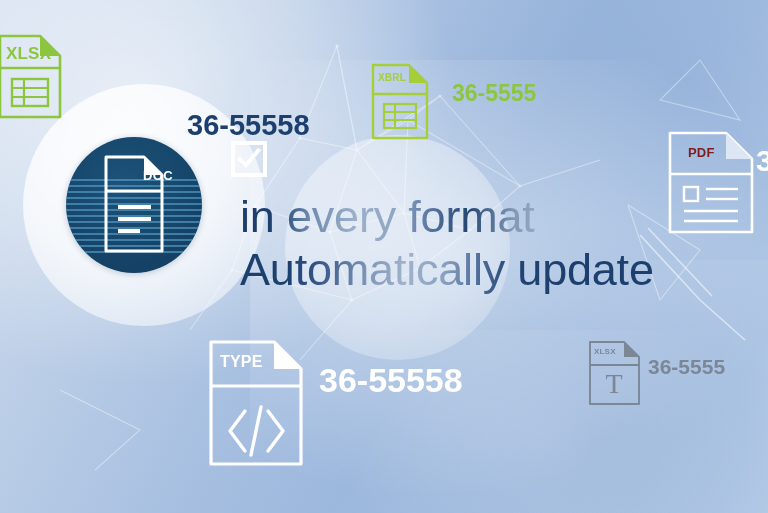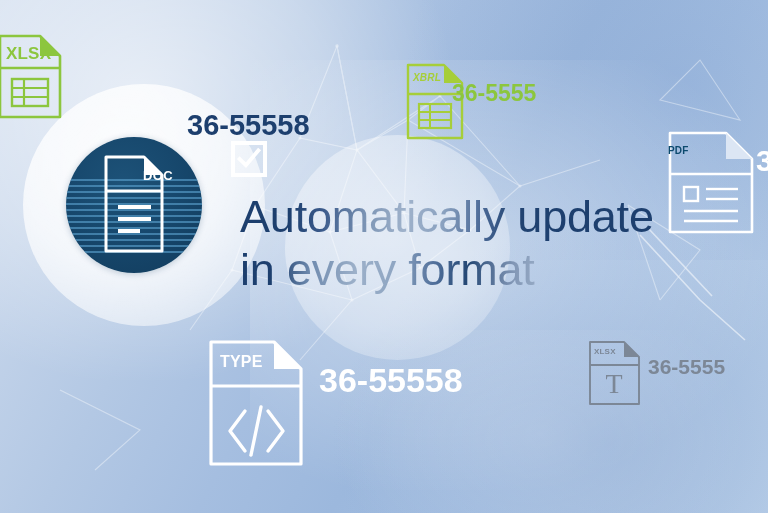--- a/index.html
+++ b/index.html
@@ -264,21 +264,21 @@
       <path d="M42 2 L62 22 H42 Z" fill="#8cc63e"></path>
       <line x1="2" y1="34" x2="62" y2="34" stroke="#8cc63e" stroke-width="2.6"></line>
       <rect x="14" y="45" width="36" height="27" fill="none" stroke="#8cc63e" stroke-width="2.4"></rect>
       <line x1="14" y1="54" x2="50" y2="54" stroke="#8cc63e" stroke-width="2.2"></line>
       <line x1="14" y1="63" x2="50" y2="63" stroke="#8cc63e" stroke-width="2.2"></line>
       <line x1="26" y1="45" x2="26" y2="72" stroke="#8cc63e" stroke-width="2.2"></line>
     </svg>
     <div class="tag" style="left:8px;top:11px;font-size:17px;color:#8cc63e;">XLSX</div>
   </div>
 
-  <div class="file-icon" style="left:406px;top:63px;width:58px;height:77px;font-style:italic;">
+  <div class="file-icon" style="left:371px;top:63px;width:58px;height:77px;">
     <svg viewBox="0 0 58 77" width="58" height="77">
       <path d="M2 2 H38 L56 20 V75 H2 Z" fill="none" stroke="#a6ce39" stroke-width="2.4" stroke-linejoin="round"></path>
       <path d="M38 2 L56 20 H38 Z" fill="#a6ce39"></path>
       <line x1="2" y1="31" x2="56" y2="31" stroke="#a6ce39" stroke-width="2.4"></line>
       <rect x="13" y="41" width="32" height="24" fill="none" stroke="#a6ce39" stroke-width="2.2"></rect>
       <line x1="13" y1="49" x2="45" y2="49" stroke="#a6ce39" stroke-width="2"></line>
       <line x1="13" y1="57" x2="45" y2="57" stroke="#a6ce39" stroke-width="2"></line>
       <line x1="24" y1="41" x2="24" y2="65" stroke="#a6ce39" stroke-width="2"></line>
     </svg>
     <div class="tag" style="left:7px;top:10px;font-size:10px;color:#a6ce39;">XBRL</div>
@@ -289,21 +289,21 @@
     <svg viewBox="0 0 86 103" width="86" height="103">
       <path d="M2 2 H58 L84 28 V101 H2 Z" fill="none" stroke="#ffffff" stroke-width="2.6" stroke-linejoin="round"></path>
       <path d="M58 2 L84 28 H58 Z" fill="#dce6f4"></path>
       <line x1="2" y1="43" x2="84" y2="43" stroke="#ffffff" stroke-width="2.6"></line>
       <rect x="16" y="56" width="14" height="14" fill="none" stroke="#ffffff" stroke-width="2.4"></rect>
       <line x1="38" y1="58" x2="70" y2="58" stroke="#ffffff" stroke-width="2.4"></line>
       <line x1="38" y1="68" x2="70" y2="68" stroke="#ffffff" stroke-width="2.4"></line>
       <line x1="16" y1="80" x2="70" y2="80" stroke="#ffffff" stroke-width="2.4"></line>
       <line x1="16" y1="90" x2="70" y2="90" stroke="#ffffff" stroke-width="2.4"></line>
     </svg>
-    <div class="tag" style="left:0;top:15px;font-size:10px;color:#0c4a6e;">PDF</div>
+    <div class="tag" style="left:20px;top:15px;font-size:13px;color:#7f1d1d;">PDF</div>
   </div>
   <div class="num num-white" style="left:756px;top:146px;font-size:30px;">3</div>
 
   <div class="file-icon" style="left:208px;top:339px;width:96px;height:128px;">
     <svg viewBox="0 0 96 128" width="96" height="128">
       <path d="M3 3 H66 L93 30 V125 H3 Z" fill="none" stroke="#ffffff" stroke-width="3.2" stroke-linejoin="round"></path>
       <path d="M66 3 L93 30 H66 Z" fill="#ffffff"></path>
       <line x1="3" y1="47" x2="93" y2="47" stroke="#ffffff" stroke-width="3.2"></line>
       <path d="M37 72 L22 92 L37 112" fill="none" stroke="#ffffff" stroke-width="3.4" stroke-linecap="round" stroke-linejoin="round"></path>
       <path d="M60 72 L75 92 L60 112" fill="none" stroke="#ffffff" stroke-width="3.4" stroke-linecap="round" stroke-linejoin="round"></path>
@@ -326,17 +326,17 @@
 
   <div class="num num-navy" style="left:187px;top:111px;font-size:29px;">36-55558</div>
 
   <div class="checkbox">
     <svg viewBox="0 0 36 36" width="28" height="28" style="position:absolute;left:0;top:0;">
       <path d="M6 18 L14 26 L30 7" fill="none" stroke="#ffffff" stroke-width="5" stroke-linecap="square" stroke-linejoin="miter"></path>
     </svg>
   </div>
 
   <div class="headline">
+    <span class="ln hl-b">in every format</span>
     <span class="ln hl-a">Automatically update</span>
-    <span class="ln hl-b">in every format</span>
   </div>
 
 </div>
 
 </body></html>

